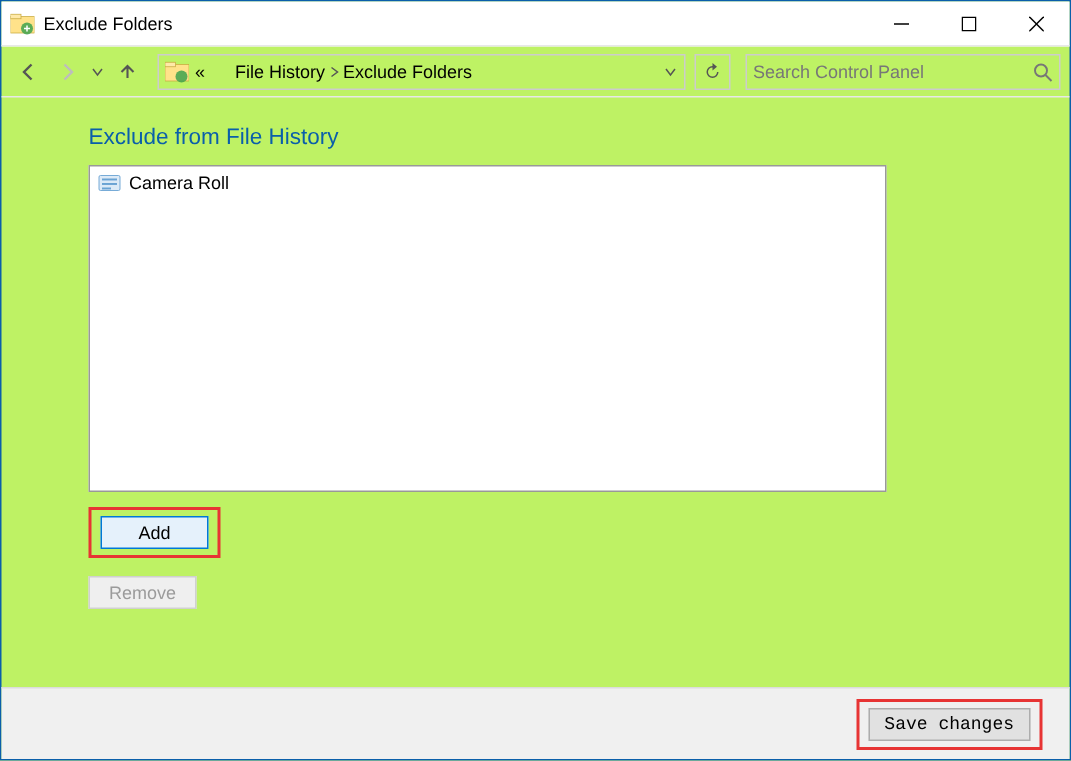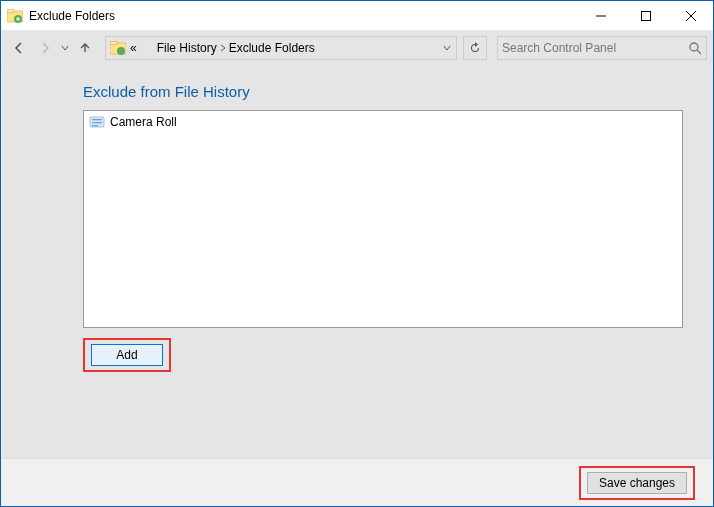--- a/index.html
+++ b/index.html
@@ -7,21 +7,21 @@
     margin: 0;
     font-family: "Segoe UI", Tahoma, sans-serif;
     font-size: 12px;
     background: #fff;
     color: #000;
   }
   .window {
     width: 714px;
     height: 507px;
     border: 1px solid #0a5faa;
-    background: #e5e5e5;
+    background: #bef264;
     display: flex;
     flex-direction: column;
     position: relative;
   }
   
   .titlebar {
     height: 30px;
     display: flex;
     align-items: center;
     padding-left: 6px;
@@ -106,37 +106,36 @@
     padding: 0 4px;
     color:#777;
   }
   .searchbox .search-text { flex:1; }
   .searchbox .search-icon { width:14px; height:14px; color:#777; }
   
   .content {
     flex: 1;
     padding: 18px 30px 14px 58px;
     overflow: hidden;
-    margin-left: 24px;
   }
   .heading {
     color: #0a5faa;
     font-size: 15px;
     margin-bottom: 10px;
   }
   .subtext {
     color: #000;
     margin-bottom: 14px;
   }
   .list-label {
     margin-bottom: 4px;
   }
   .listbox {
     border: 1px solid #999;
-    width: 600px;
+    width: 532px;
     height: 218px;
     background: #fff;
     overflow: auto;
   }
   .list-item {
     display:flex; align-items:center;
     padding: 3px 5px;
     gap: 5px;
   }
   .folder-icon { width:16px; height:16px; }
@@ -299,22 +298,23 @@
           </svg>
         </span>
         <span>Camera Roll</span>
       </div>
     </div>
 
     <div class="btn-row">
       <span class="highlight-box">
         <span class="btn primary">Add</span>
       </span>
+      <span class="btn disabled">Remove</span>
     </div>
   </div>
 
   <div class="footer">
     <span class="highlight-box">
-      <span class="btn" style="min-width:100px;">Save changes</span>
+      <span class="btn" style="min-width:100px;font-family:Liberation Mono, monospace;">Save changes</span>
     </span>
   </div>
 
 </div>
 
 </body></html>

